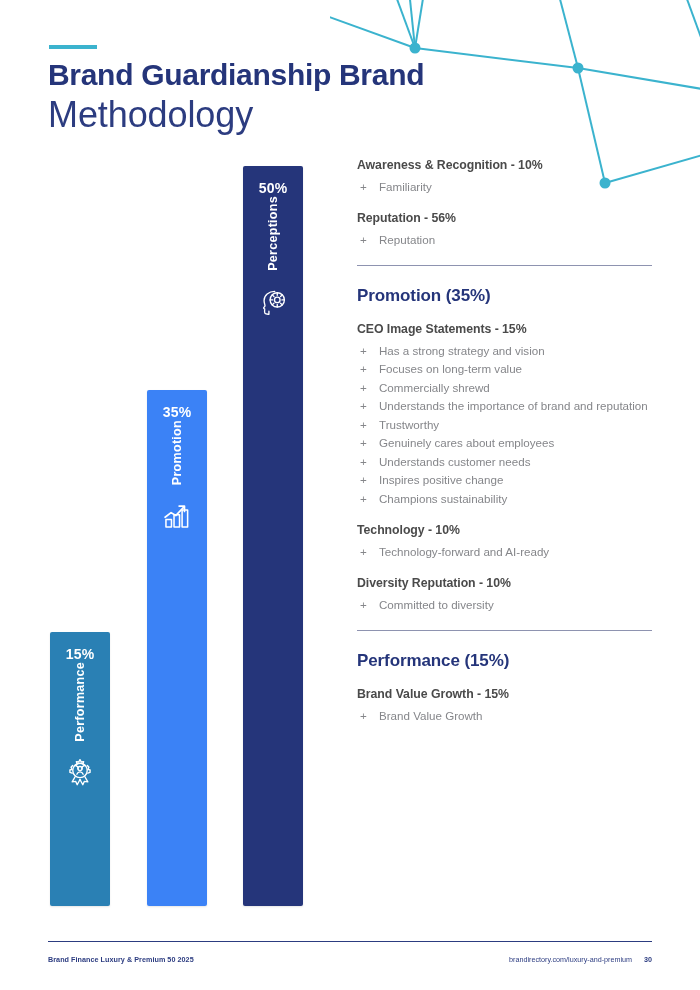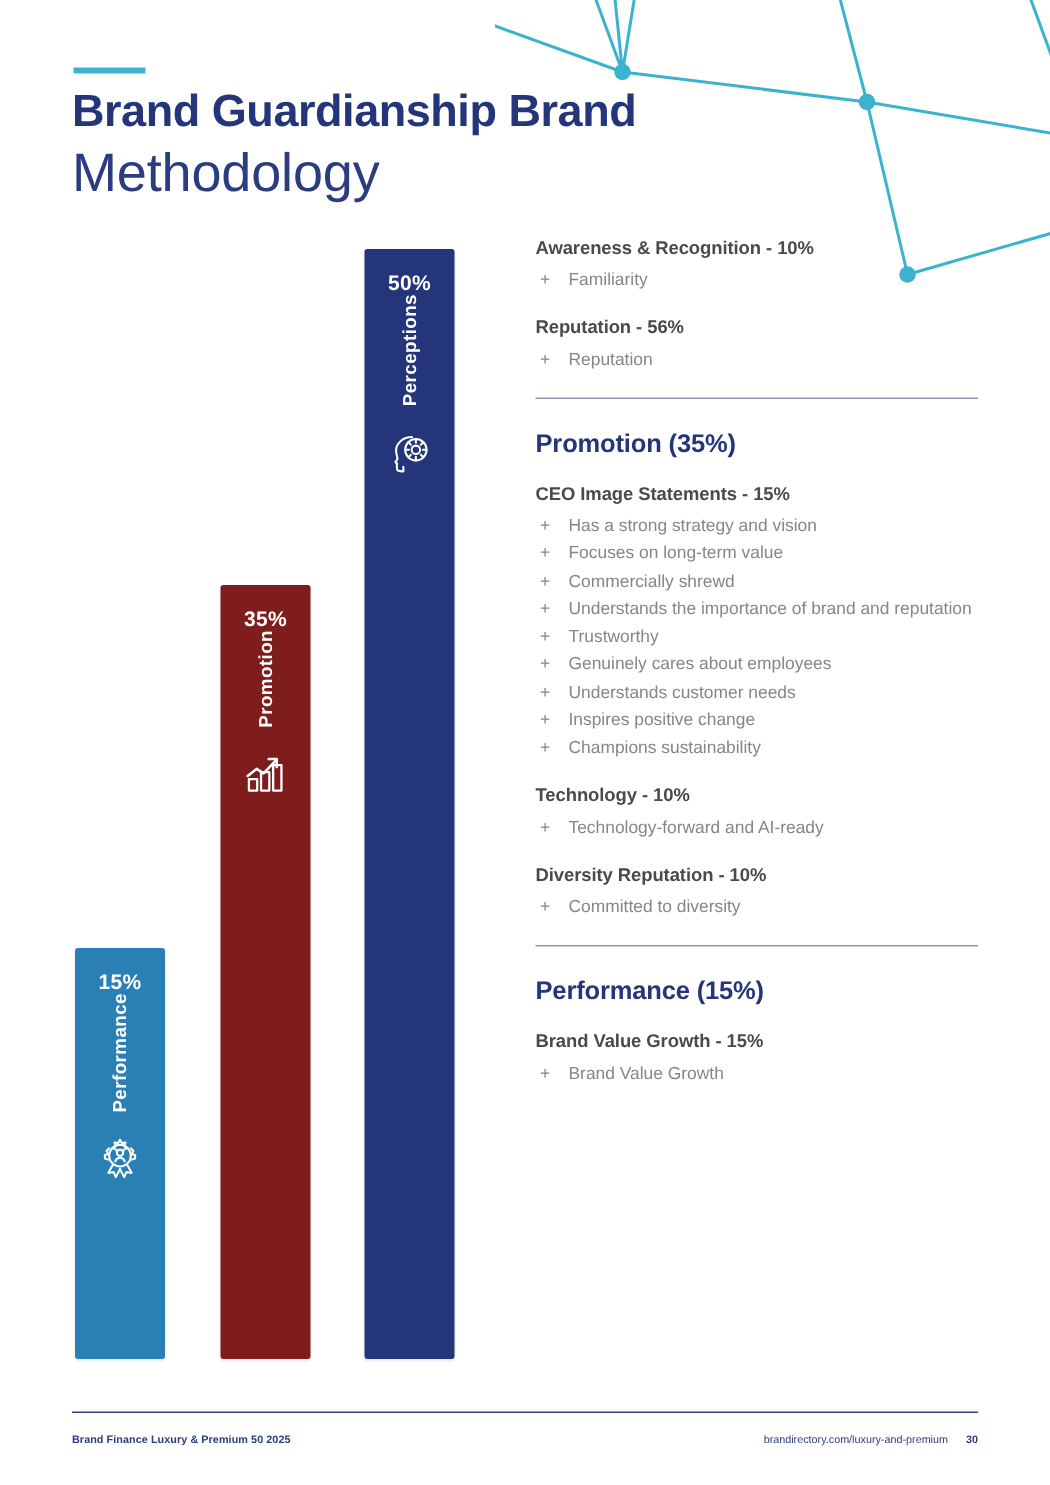--- a/index.html
+++ b/index.html
@@ -233,21 +233,21 @@
         <path d="M20 4.6l1.5 2.4 2.8-0.3-1 2.6 2 2-2.6 1.1-0.4 2.8"></path>
         <path d="M20 4.6l-1.5 2.4-2.8-0.3 1 2.6-2 2 2.6 1.1 0.4 2.8"></path>
         <path d="M11.4 11.2l-1.9 2.1 1.2 2.5-2.6 0.7 0.1 2.8 2.6 0.8"></path>
         <path d="M28.6 11.2l1.9 2.1-1.2 2.5 2.6 0.7-0.1 2.8-2.6 0.8"></path>
         <path d="M14.4 24.1l-3.6 6.4 4.2-0.6 1.7 3.9 3.3-6.2"></path>
         <path d="M25.6 24.1l3.6 6.4-4.2-0.6-1.7 3.9-3.3-6.2"></path>
       </svg>
     </div>
   </div>
 
-  <div class="bar" style="left:147px; height:516px; background:#7f1d1d;">
+  <div class="bar" style="left:147px; height:516px; background:#3b82f6;">
     <div class="bar-value">35%</div>
     <div class="bar-bottom">
       <div class="bar-label">Promotion</div>
       <svg class="bar-icon" viewBox="0 0 40 40" fill="none" stroke="#ffffff" stroke-width="1.8" stroke-linecap="round" stroke-linejoin="round">
         <rect x="7" y="24" width="6.5" height="9"></rect>
         <rect x="16.5" y="18.5" width="6.5" height="14.5"></rect>
         <rect x="26" y="13" width="6.5" height="20"></rect>
         <path d="M6 21.5L13 16l5.5 3.5L28 9.5" stroke-width="2"></path>
         <path d="M22.5 8.3h6.3v6.3" stroke-width="2"></path>
       </svg>

